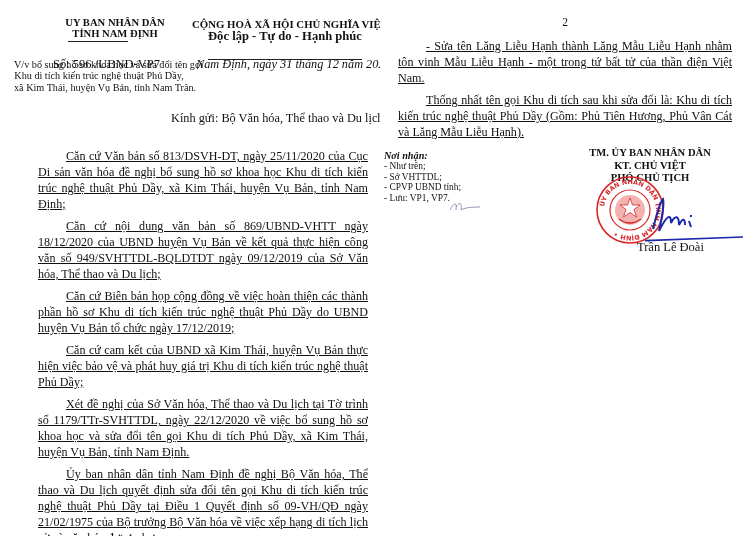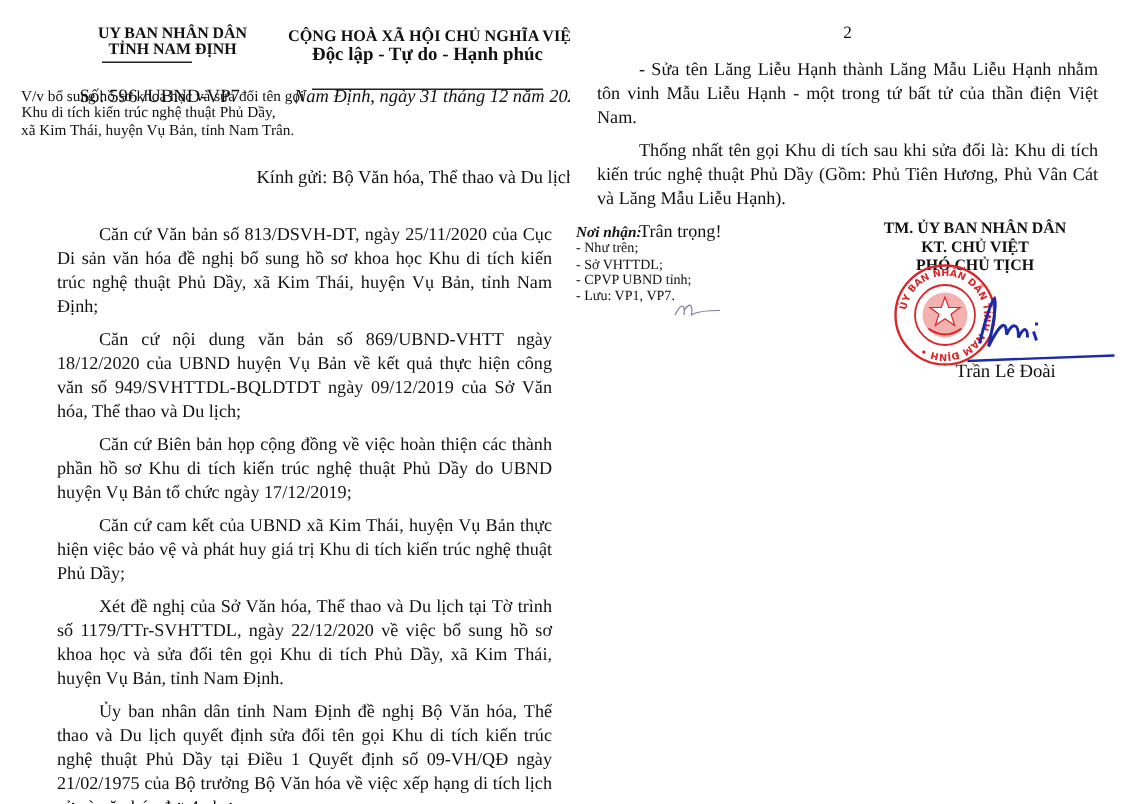--- a/index.html
+++ b/index.html
@@ -21,20 +21,21 @@
   .hdr-vv { font-size: 10.2px; line-height: 11.3px; }
   .hdr-nat { font-weight: bold; font-size: 10.8px; line-height: 12px; }
   .hdr-motto { font-weight: bold; font-size: 12.6px; }
   .hdr-date { font-style: italic; font-size: 12.3px; }
 
   .salutation { font-size: 12.3px; margin-left: 45px; }
 
   .body-text {
     position: absolute; font-size: 12.1px; line-height: 16px; text-align: justify;
     white-space: normal;
+    text-decoration: underline;
   }
   .body-text p { margin: 0; text-indent: 28px; text-align-last: left; }
   .body-text p.gap { margin-top: 6px; }
 
   .pagenum { font-size: 11.5px; }
 
   .recv-title { font-weight: bold; font-style: italic; font-size: 10.2px; }
   .recv-item { font-size: 9.4px; line-height: 10.5px; }
 
   .sig-title { font-weight: bold; font-size: 10.6px; line-height: 12.5px; }
@@ -81,21 +82,20 @@
   </div>
 </div>
 
 <div class="page page-right">
 
   <div class="abs center pagenum" style="left:170px; width:30px; top:16px;">2</div>
 
   <div class="body-text" style="left:18px; top:38px; width:334px;">
     <p>- Sửa tên Lăng Liễu Hạnh thành Lăng Mẫu Liễu Hạnh nhằm tôn vinh Mẫu Liễu Hạnh - một trong tứ bất tử của thần điện Việt Nam.</p>
     <p class="gap">Thống nhất tên gọi Khu di tích sau khi sửa đổi là: Khu di tích kiến trúc nghệ thuật Phủ Dầy (Gồm: Phủ Tiên Hương, Phủ Vân Cát và Lăng Mẫu Liễu Hạnh).</p>
-    <p class="gap">Trân trọng!</p>
   </div>
 
   <div class="abs" style="left:4px; top:150px;">
     <div class="recv-title">Nơi nhận:</div>
     <div class="recv-item">- Như trên;</div>
     <div class="recv-item">- Sở VHTTDL;</div>
     <div class="recv-item">- CPVP UBND tỉnh;</div>
     <div class="recv-item">- Lưu: VP1, VP7.</div>
   </div>
   <svg class="sigline" style="left:68px; top:200px;" width="34" height="14" viewBox="0 0 34 14">

